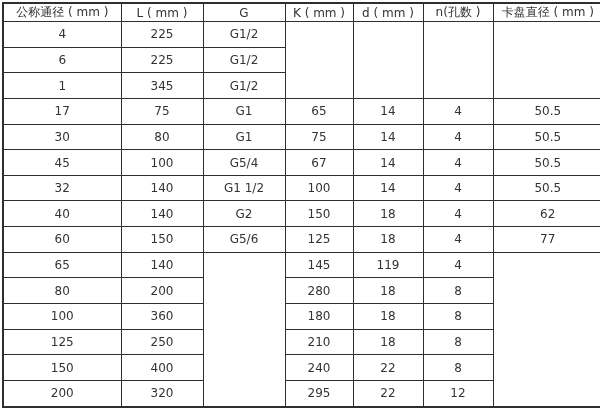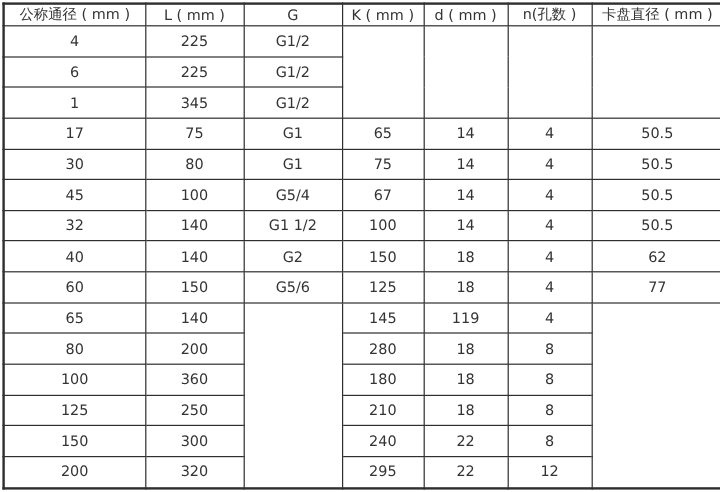--- a/index.html
+++ b/index.html
@@ -155,21 +155,21 @@
     </tr>
     <tr>
       <td>125</td>
       <td>250</td>
       <td>210</td>
       <td>18</td>
       <td>8</td>
     </tr>
     <tr>
       <td>150</td>
-      <td>300</td>
+      <td>400</td>
       <td>240</td>
       <td>22</td>
       <td>8</td>
     </tr>
     <tr>
       <td>200</td>
       <td>320</td>
       <td>295</td>
       <td>22</td>
       <td>12</td>

